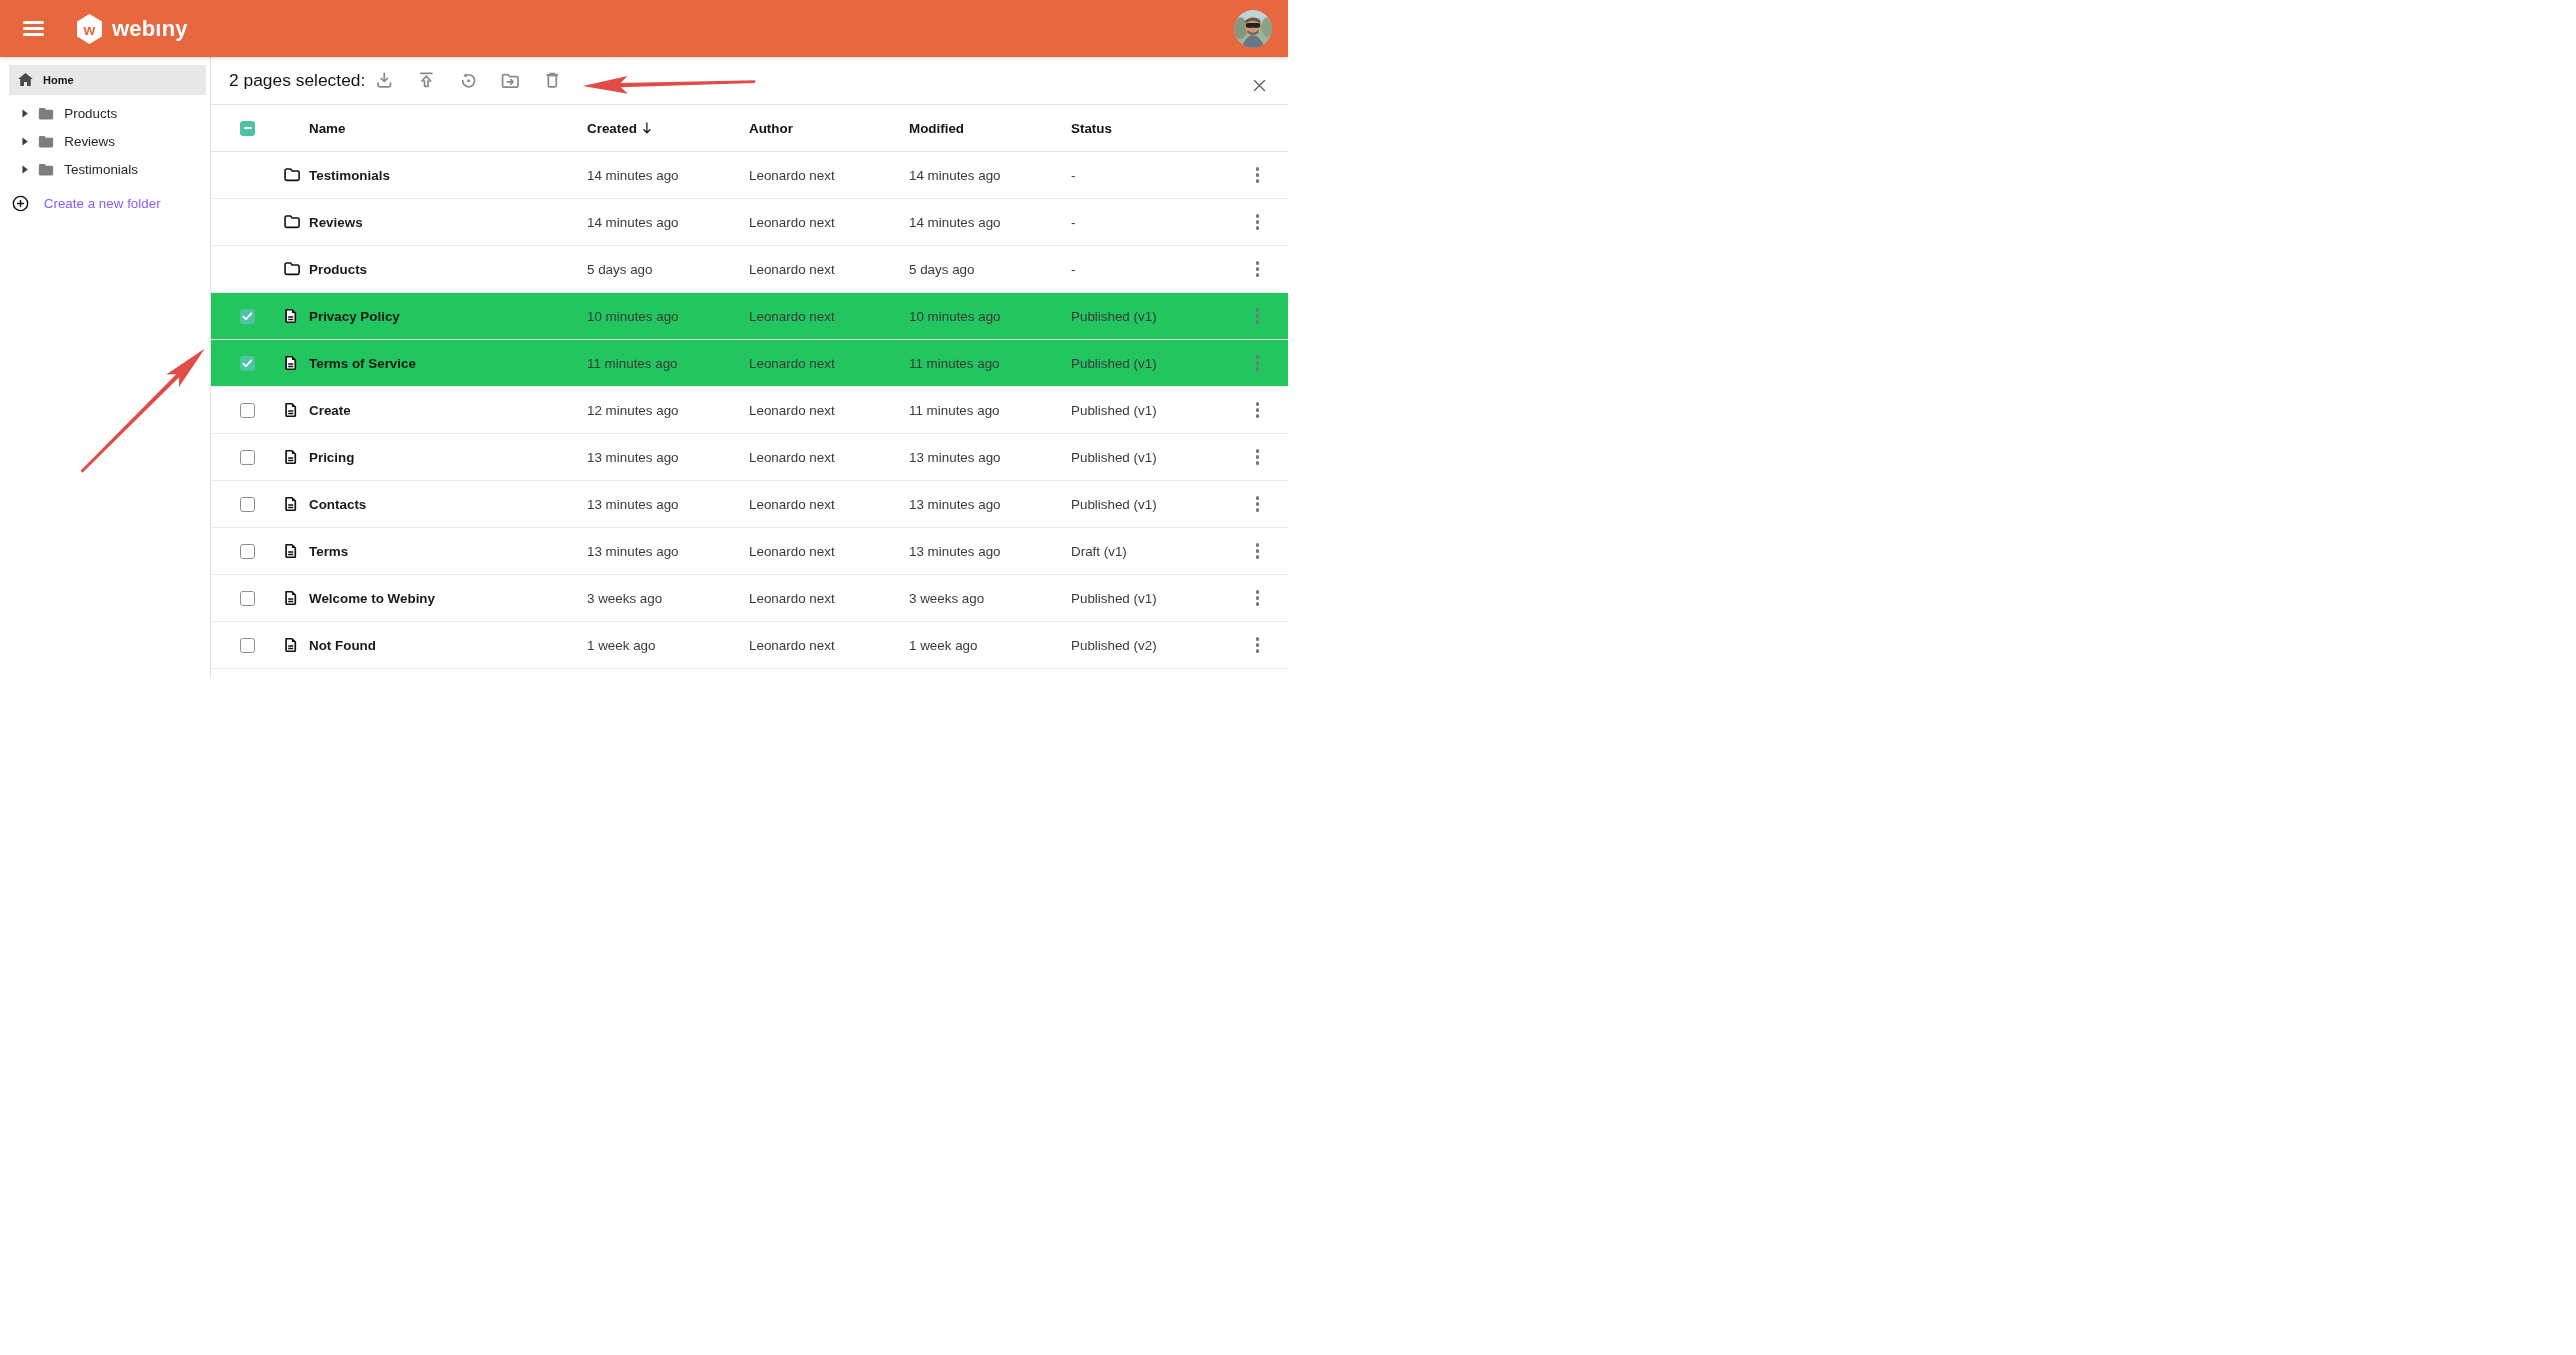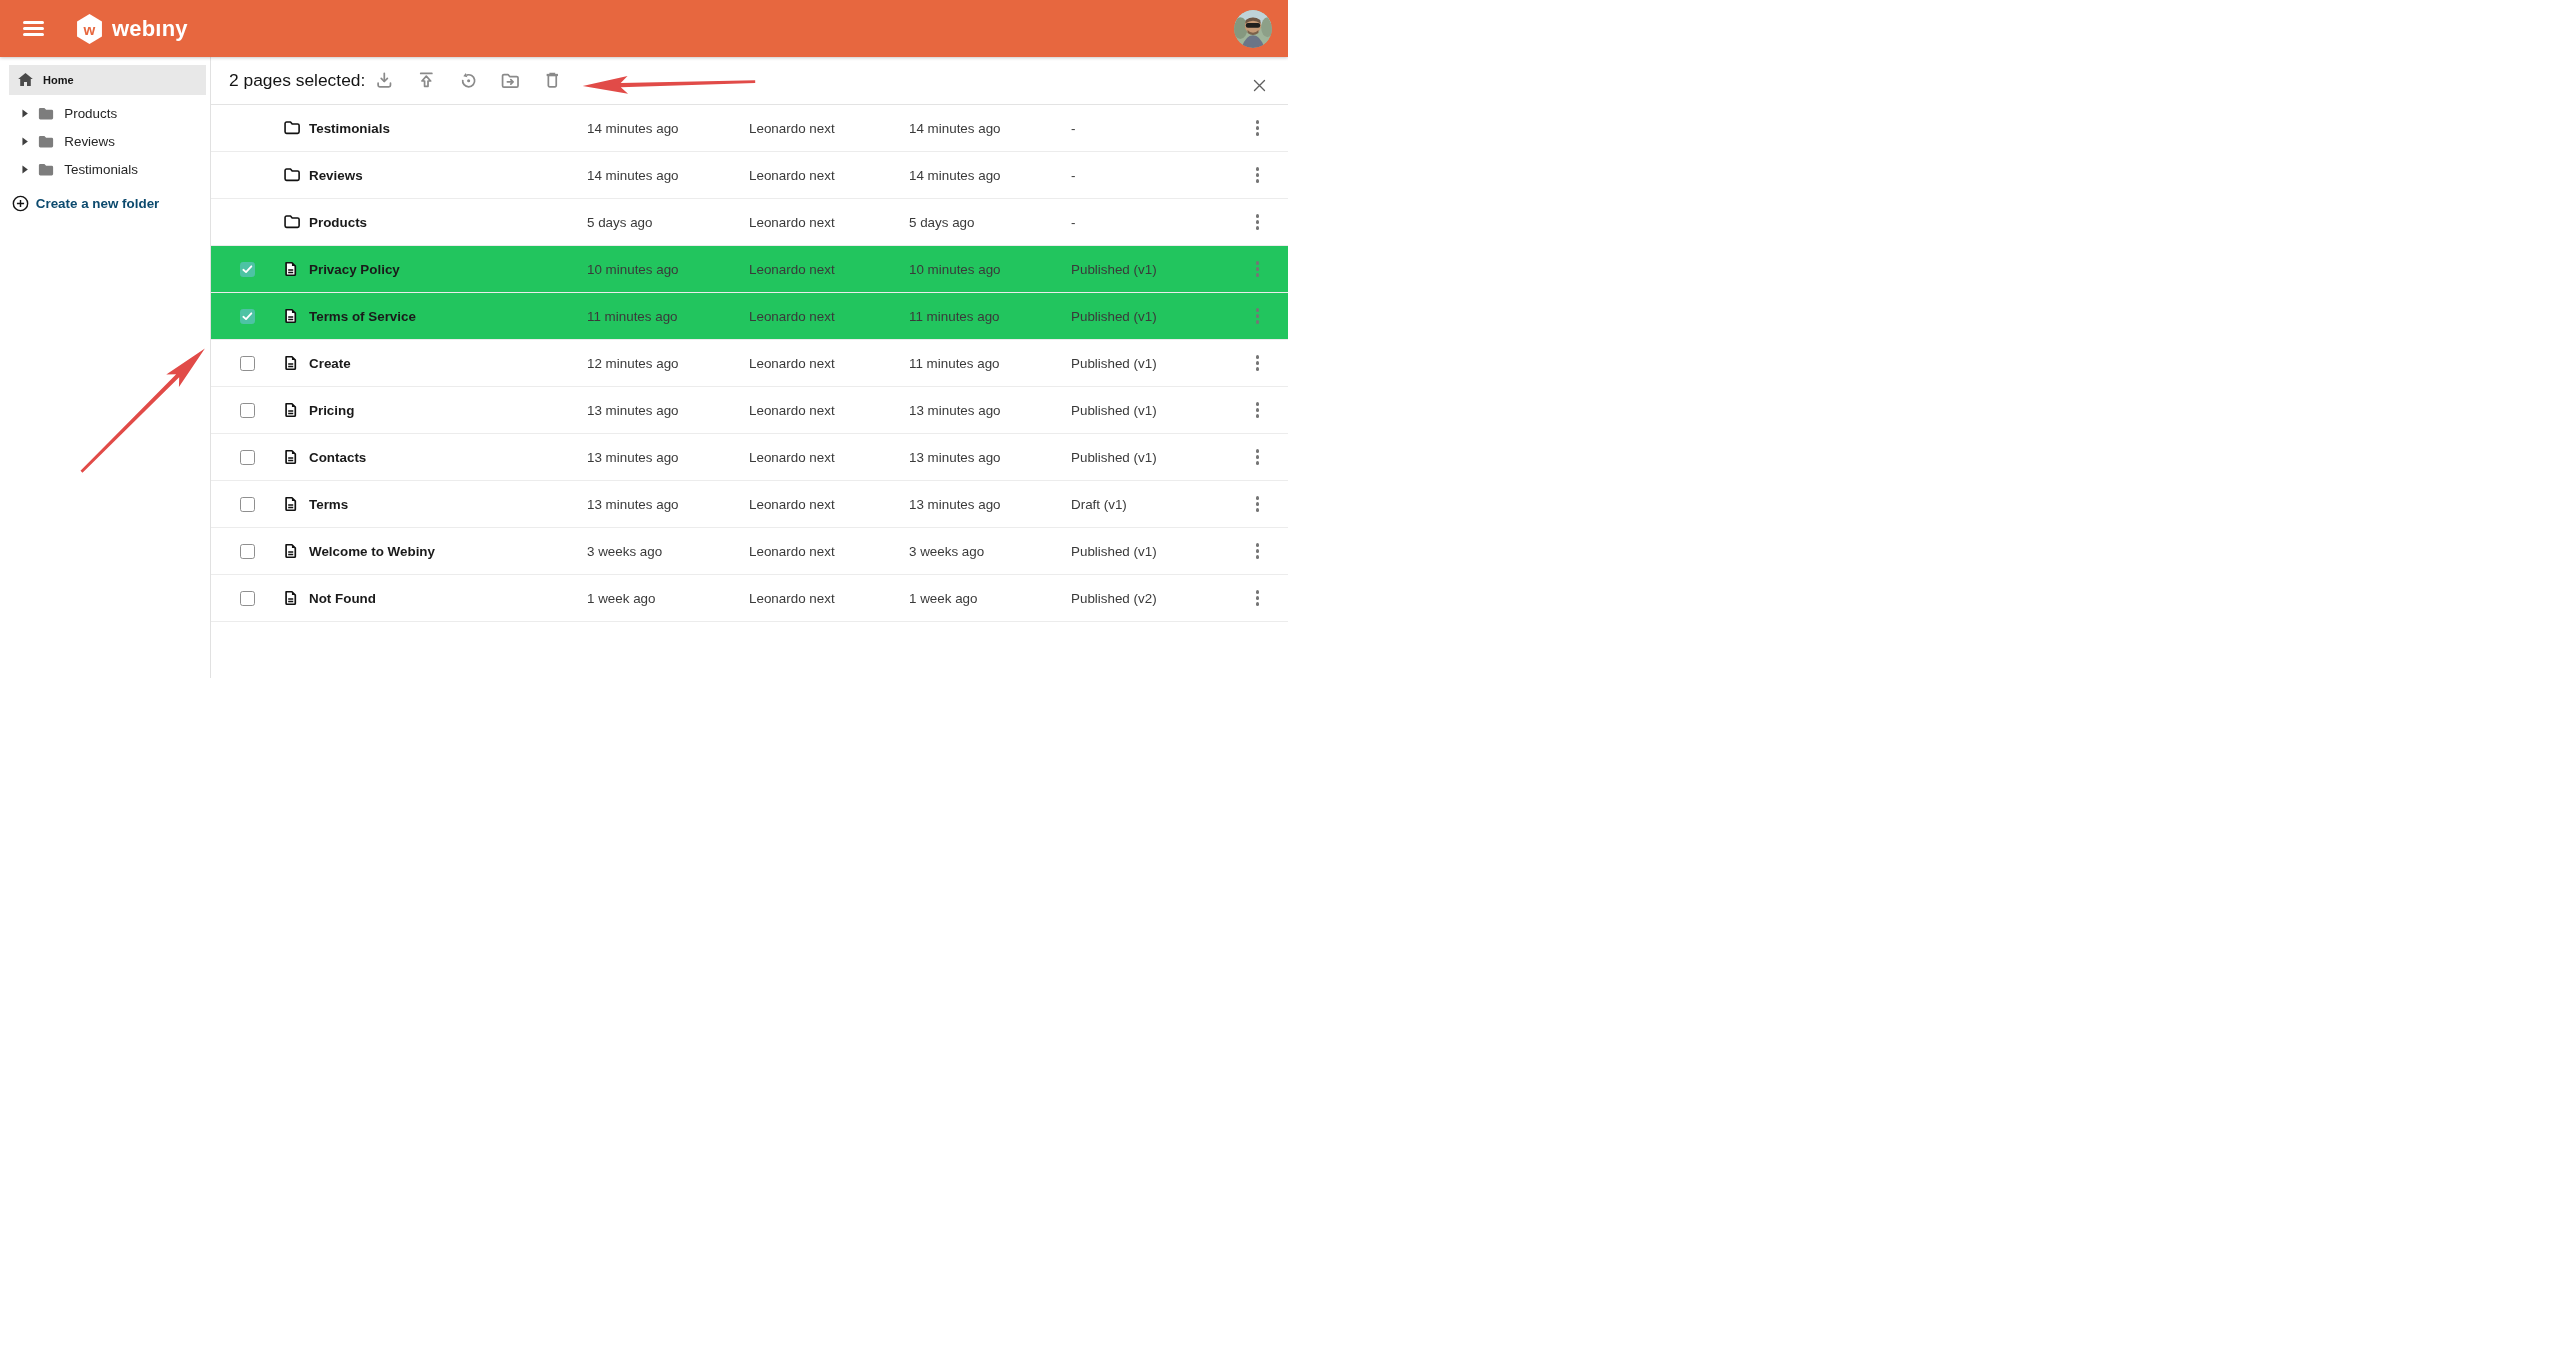--- a/index.html
+++ b/index.html
@@ -25,21 +25,21 @@
              background:#fff; border-right:0.9px solid #E1E1E1; z-index:2; }
   .home-item { margin:8px 4.5px 0 9px; height:29.5px; background:#E8E8E8; display:flex;
                align-items:center; gap:9px; padding-left:8px; cursor:pointer; }
   .home-item span { font-size:11px; font-weight:bold; color:#151515; }
   .tree { margin-top:5.4px; }
   .tree-item { height:28px; display:flex; align-items:center; cursor:pointer; }
   .tree-caret { width:7.2px; height:9px; margin-left:21.5px; display:flex; align-items:center; }
   .tree-folder { margin-left:9.8px; display:flex; align-items:center; }
   .tree-item span.lbl { margin-left:9.8px; font-size:13.4px; color:#262626; }
   .create-folder { margin-top:10.7px; display:flex; align-items:center; gap:7.2px; margin-left:11.6px; cursor:pointer; }
-  .create-folder span { font-size:13.4px; font-weight:bold; color:#0c4a6e; }
+  .create-folder span { font-size:13.4px; font-weight:normal; color:#8b5cf6;margin-left:8px; }
 
   
   .main { position:absolute; top:57px; left:211px; width:1077px; height:621px; background:#fff; }
 
   .toolbar { height:48px; display:flex; align-items:center; border-bottom:0.9px solid #E3E3E3; position:relative; }
   .sel-text { margin-left:18px; font-size:17.4px; color:#141414; }
   .tool-btns { display:flex; align-items:center; margin-left:5.4px; }
   .tool-btn { width:27px; height:27px; margin-right:15px; display:flex; align-items:center;
               justify-content:center; cursor:pointer; }
   .close-btn { position:absolute; right:19.7px; top:19.7px; width:18px; height:18px; cursor:pointer;
@@ -208,20 +208,38 @@
           </svg>
         </div>
       </div>
       <div class="close-btn">
         <svg width="15" height="15" viewBox="0 0 18 18">
           <path d="M3 3 15 15 M15 3 3 15" stroke="#5F5F5F" stroke-width="1.6" stroke-linecap="round"></path>
         </svg>
       </div>
     </div>
 
+    <div class="grid-row thead">
+      <span></span>
+      <span class="checkbox indet">
+          <span class="dash"></span>
+        </span>
+      <span></span>
+      <span class="h">Name</span>
+      <span class="h created-h">
+        <span>Created</span>
+        <svg width="9.8" height="12.5" viewBox="0 0 12 15">
+          <path d="M6 1v11.5M2.3 9.3 6 13 9.7 9.3" fill="none" stroke="#141414" stroke-width="1.5" stroke-linecap="round" stroke-linejoin="round"></path>
+        </svg>
+      </span>
+      <span class="h">Author</span>
+      <span class="h">Modified</span>
+      <span class="h">Status</span>
+      <span></span>
+    </div>
 
     <div id="rows">
         <div class="grid-row row">
           <span></span>
           <span></span>
           <span>
             <svg width="16" height="13.4" viewBox="0 0 18 15">
               <path d="M1.2 2.8A1.7 1.7 0 0 1 2.9 1.1h4.4l1.9 2.2h6.1a1.7 1.7 0 0 1 1.7 1.7v7.2a1.7 1.7 0 0 1-1.7 1.7H2.9a1.7 1.7 0 0 1-1.7-1.7Z" fill="none" stroke="#111" stroke-width="1.8" stroke-linejoin="round"></path>
             </svg>
           </span>

